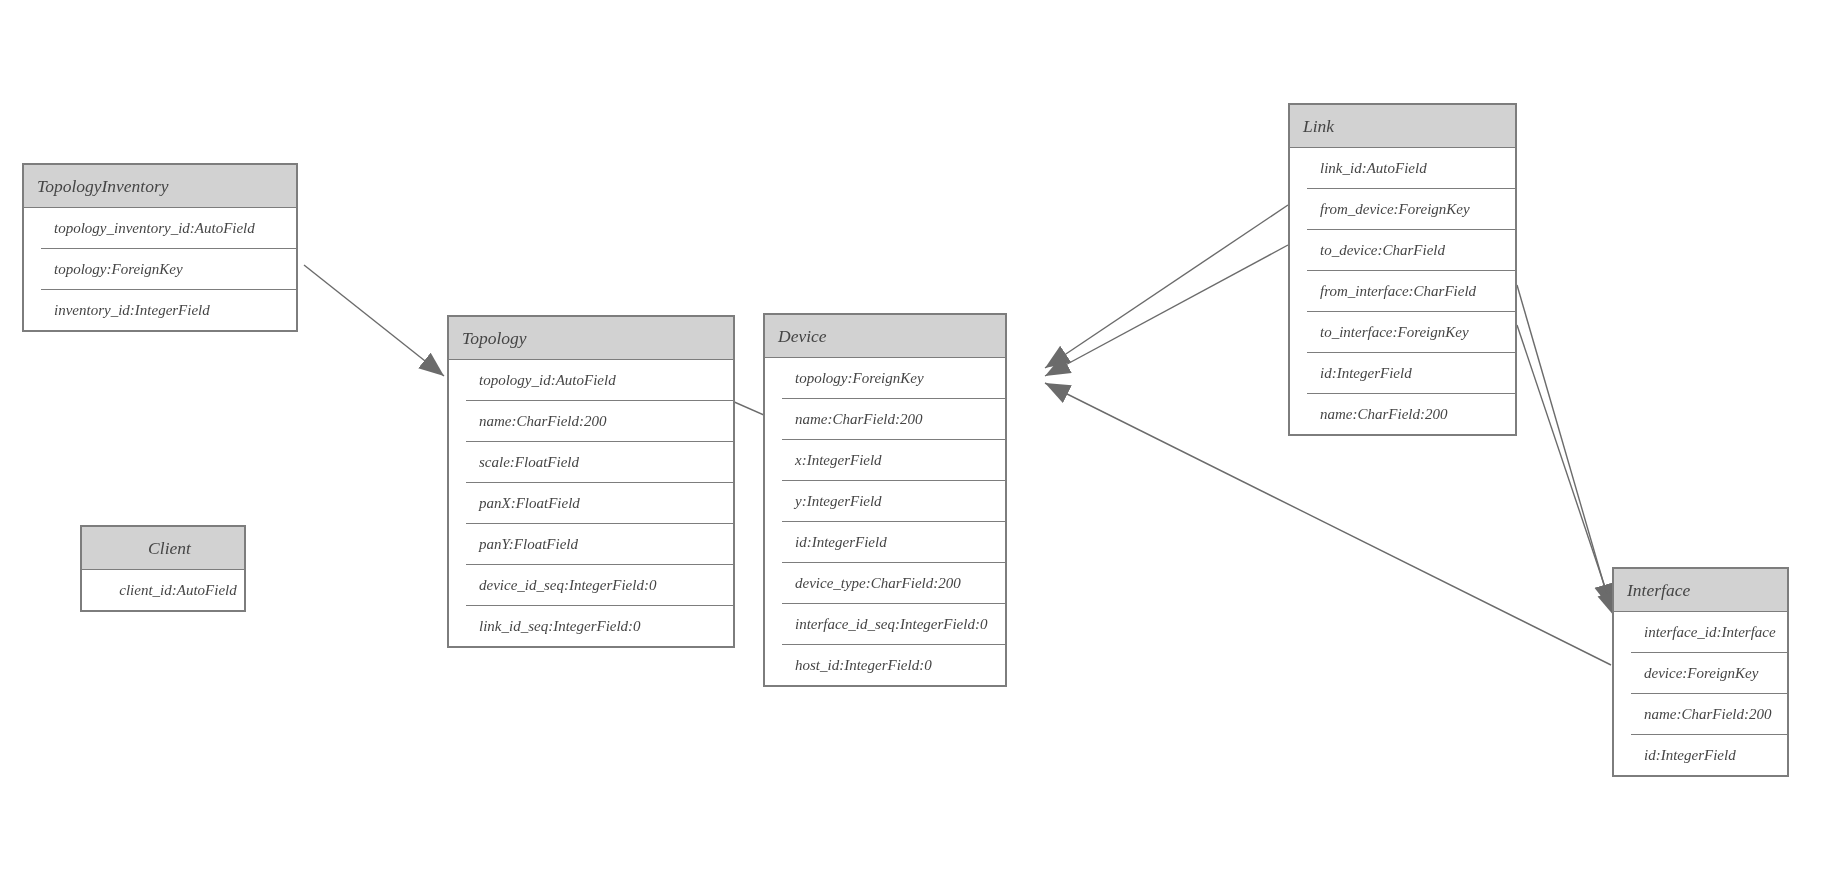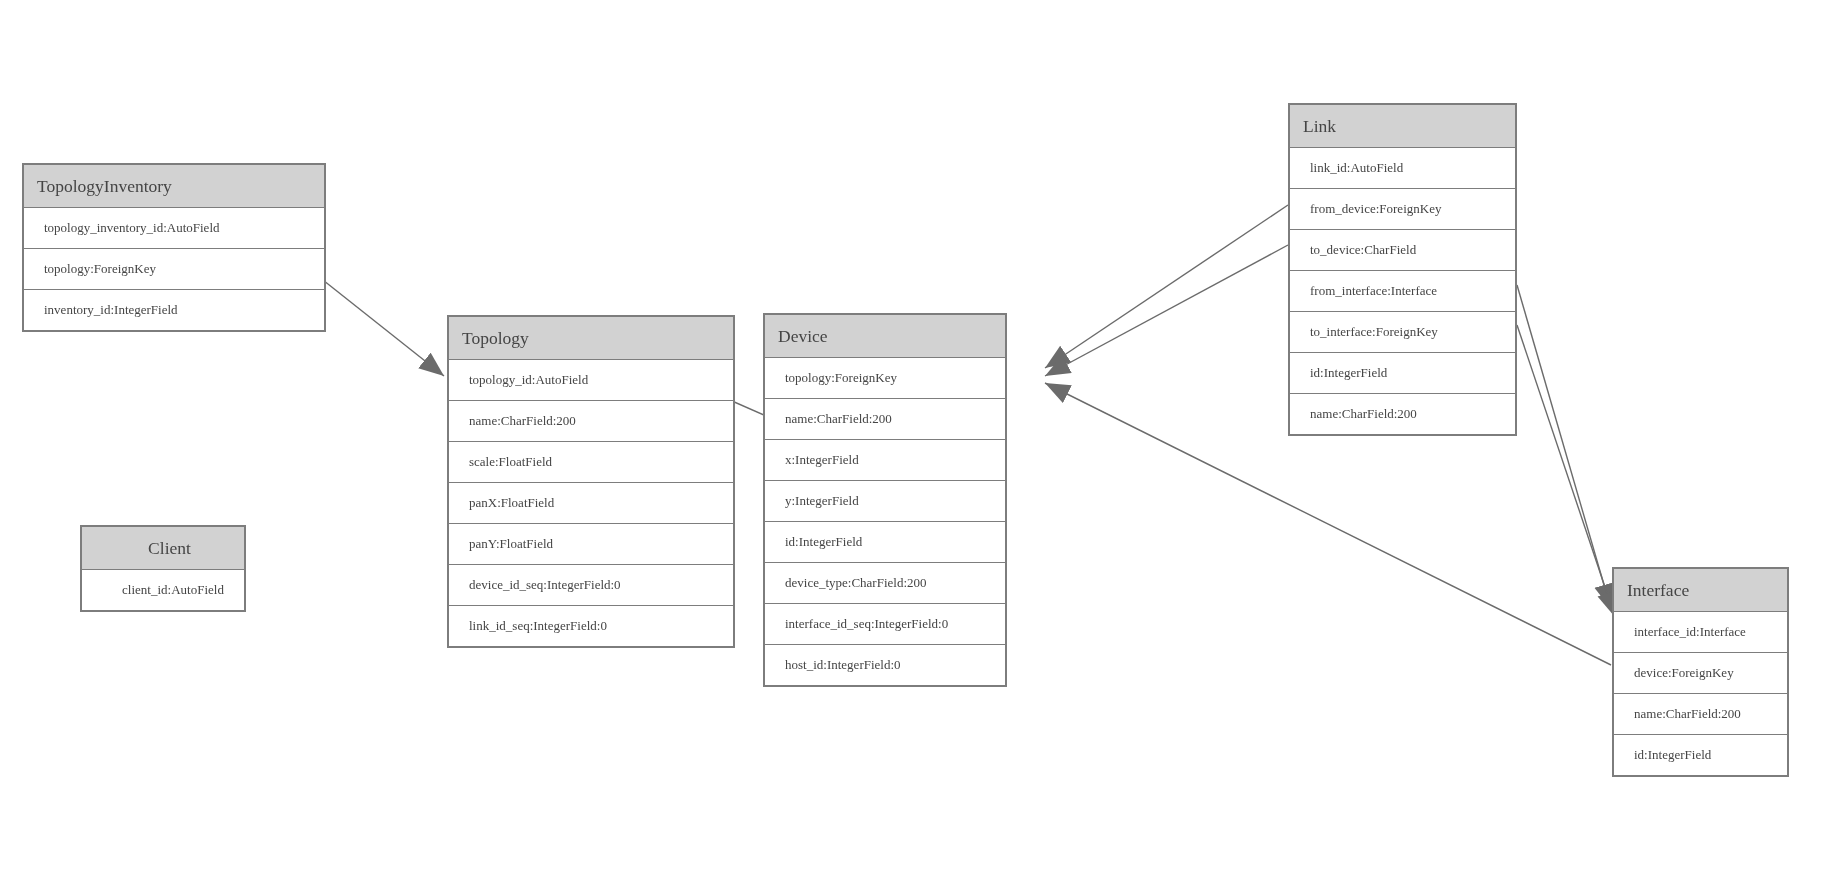--- a/index.html
+++ b/index.html
@@ -17,40 +17,42 @@
     position:relative;
     overflow:hidden;
   }
   #canvas{position:absolute;left:0;top:0;width:1824px;height:874px;}
   #edge-layer{position:absolute;left:0;top:0;width:1824px;height:874px;pointer-events:none;}
   .entity{
     position:absolute;
     background:var(--rowfill);
     border:2px solid var(--border);
     box-sizing:border-box;
+    font-style:italic;
   }
   .entity-header{
     height:42px;line-height:42px;
     background:var(--header);
     border-bottom:1px solid var(--border);
     padding-left:13px;
     font-size:17.5px;
     color:var(--text);
     white-space:nowrap;
     overflow:hidden;
   }
   .entity-row{
     height:40px;line-height:40px;
     border-bottom:1px solid var(--border);
-    padding-left:20px;
-    font-size:13px;
+    padding-left:13px;
+    font-size:15px;
     color:var(--text);
     background:var(--rowfill);
     white-space:nowrap;
     overflow:hidden;
+    margin-left:17px;
   }
   .entity-row:last-child{border-bottom:none;}
   .edge-line{stroke:var(--edge);stroke-width:1.4;fill:none;}
 </style>
 </head>
 <body>
 
 <div id="canvas">
   <svg id="edge-layer" width="1824" height="874" viewBox="0 0 1824 874" xmlns="http://www.w3.org/2000/svg">
     <defs>
@@ -62,21 +64,21 @@
         <line class="edge-line" x1="304" y1="265" x2="444" y2="376" marker-end="url(#arrowhead)"></line>
         <line class="edge-line" x1="764" y1="415" x2="707" y2="390" marker-end="url(#arrowhead)"></line>
         <line class="edge-line" x1="1288" y1="205" x2="1045" y2="368" marker-end="url(#arrowhead)"></line>
         <line class="edge-line" x1="1288" y1="245" x2="1045" y2="376" marker-end="url(#arrowhead)"></line>
         <line class="edge-line" x1="1517" y1="285" x2="1611" y2="609" marker-end="url(#arrowhead)"></line>
         <line class="edge-line" x1="1517" y1="325" x2="1615" y2="617" marker-end="url(#arrowhead)"></line>
         <line class="edge-line" x1="1611" y1="665" x2="1045" y2="383" marker-end="url(#arrowhead)"></line>
       </g>
   </svg>
   <div id="entities-group">
-      <div class="entity" style="left: 22px; top: 163px; width: 304px;">
+      <div class="entity" style="left: 22px; top: 163px; width: 276px;">
         <div class="entity-header">TopologyInventory</div>
         <div class="entity-row">topology_inventory_id:AutoField</div>
         <div class="entity-row">topology:ForeignKey</div>
         <div class="entity-row">inventory_id:IntegerField</div>
       </div>
       <div class="entity" style="left: 447px; top: 315px; width: 288px;">
         <div class="entity-header">Topology</div>
         <div class="entity-row">topology_id:AutoField</div>
         <div class="entity-row">name:CharField:200</div>
         <div class="entity-row">scale:FloatField</div>
@@ -98,21 +100,21 @@
         <div class="entity-row">id:IntegerField</div>
         <div class="entity-row">device_type:CharField:200</div>
         <div class="entity-row">interface_id_seq:IntegerField:0</div>
         <div class="entity-row">host_id:IntegerField:0</div>
       </div>
       <div class="entity" style="left: 1288px; top: 103px; width: 229px;">
         <div class="entity-header">Link</div>
         <div class="entity-row">link_id:AutoField</div>
         <div class="entity-row">from_device:ForeignKey</div>
         <div class="entity-row">to_device:CharField</div>
-        <div class="entity-row">from_interface:Interface</div>
+        <div class="entity-row">from_interface:CharField</div>
         <div class="entity-row">to_interface:ForeignKey</div>
         <div class="entity-row">id:IntegerField</div>
         <div class="entity-row">name:CharField:200</div>
       </div>
       <div class="entity" style="left: 1612px; top: 567px; width: 177px;">
         <div class="entity-header">Interface</div>
         <div class="entity-row">interface_id:Interface</div>
         <div class="entity-row">device:ForeignKey</div>
         <div class="entity-row">name:CharField:200</div>
         <div class="entity-row">id:IntegerField</div>

